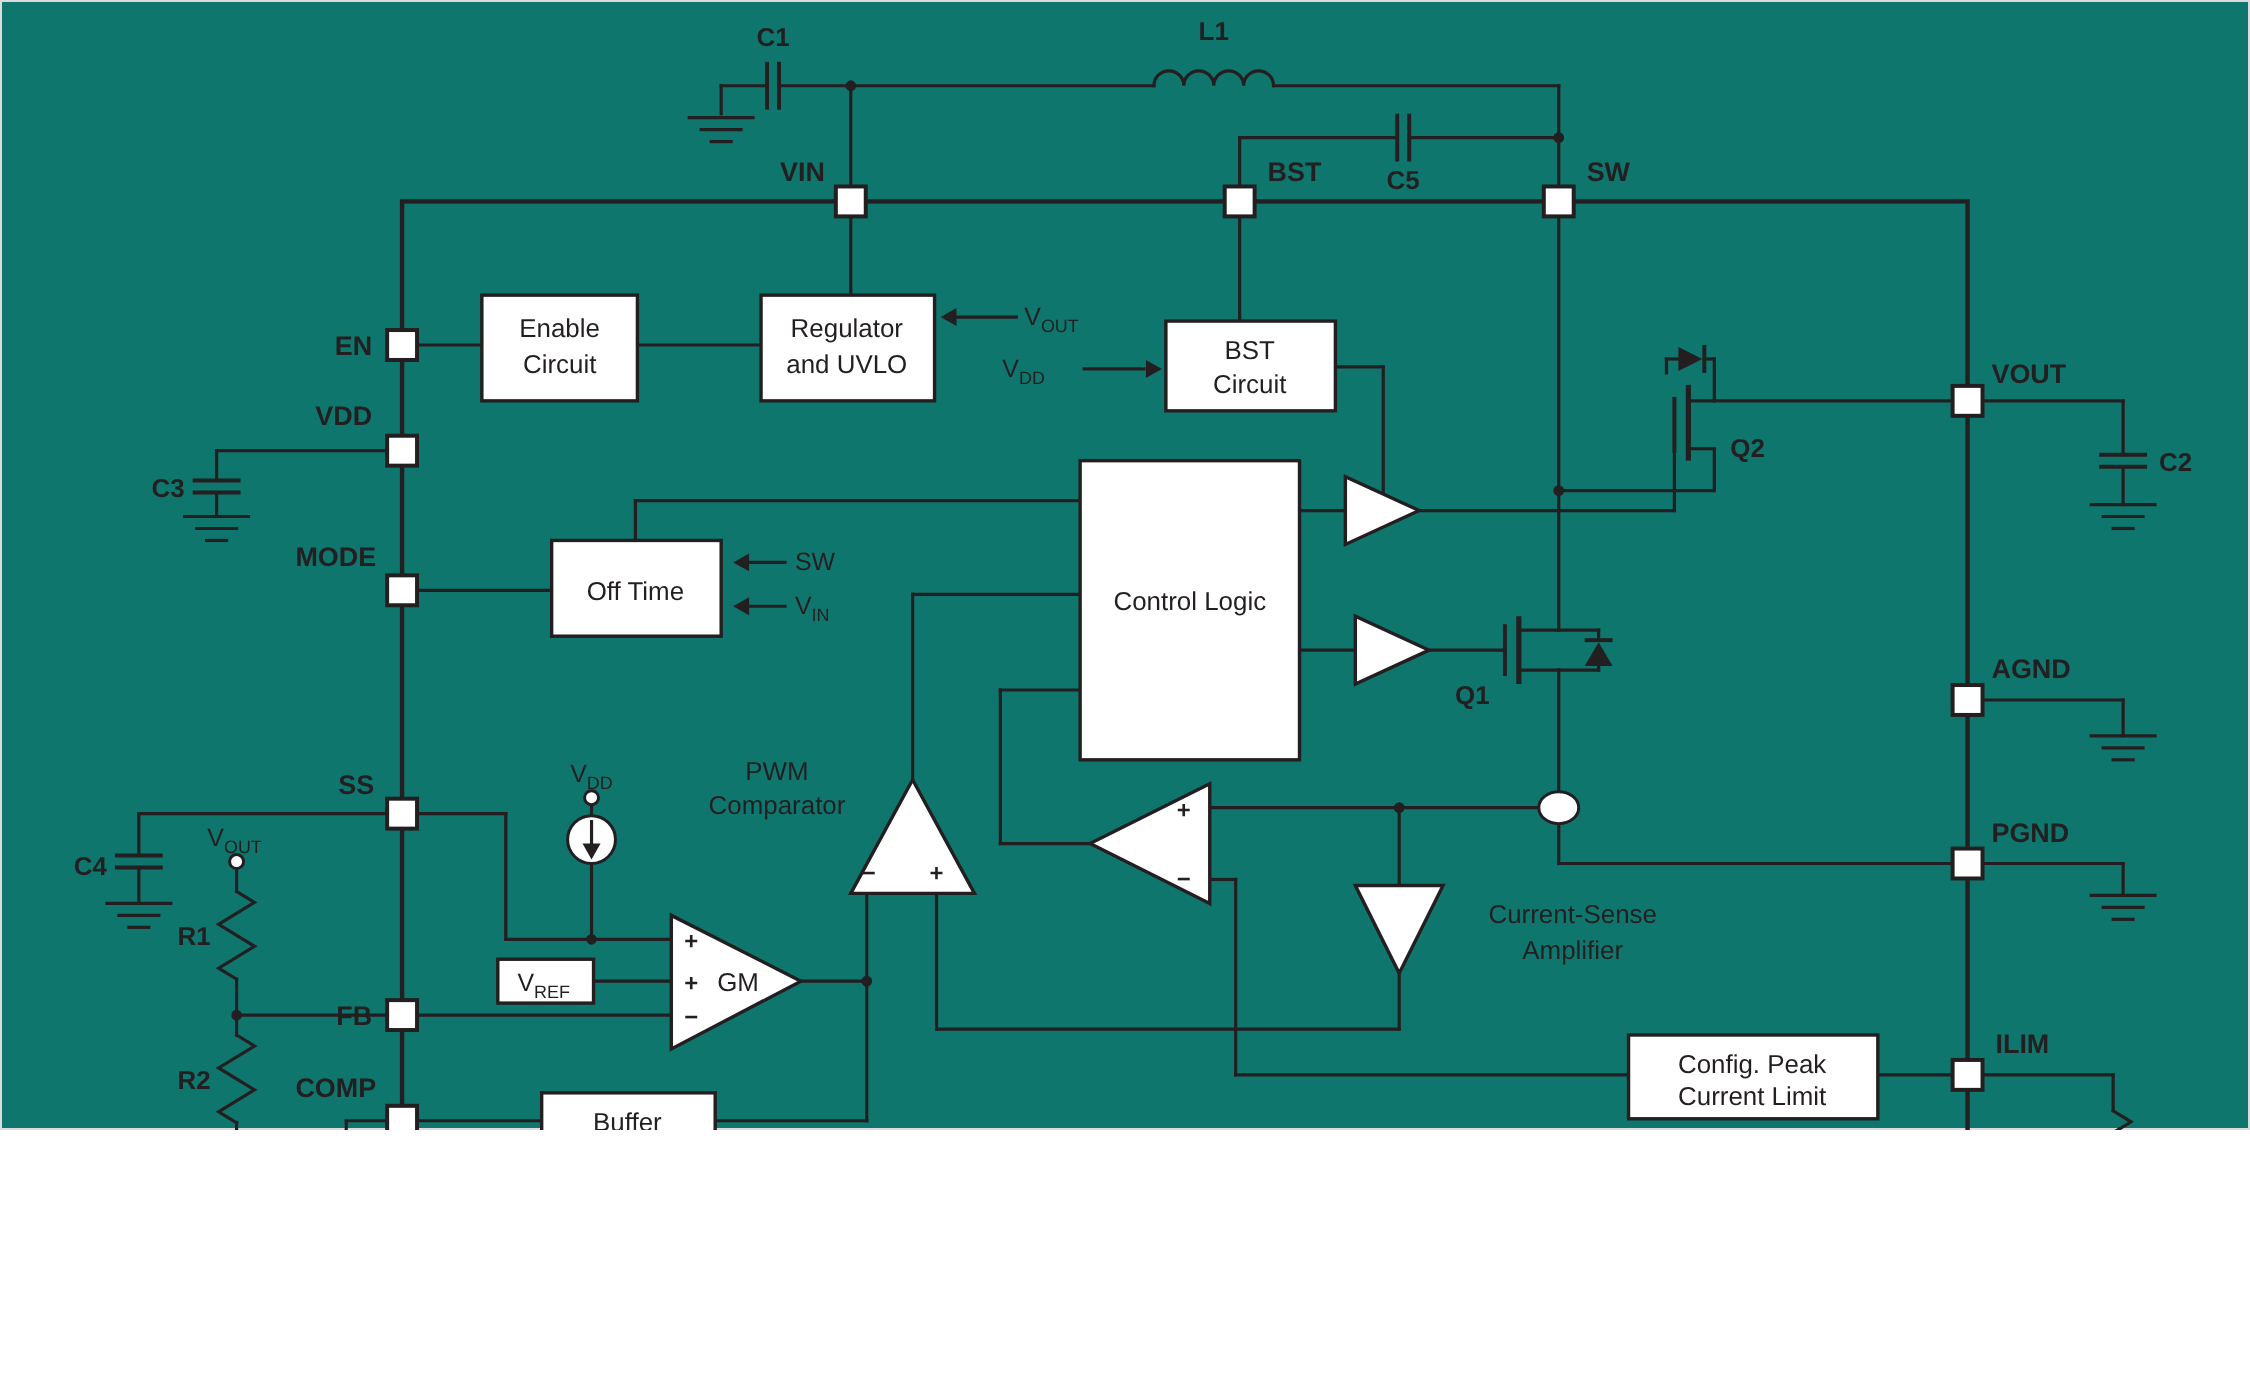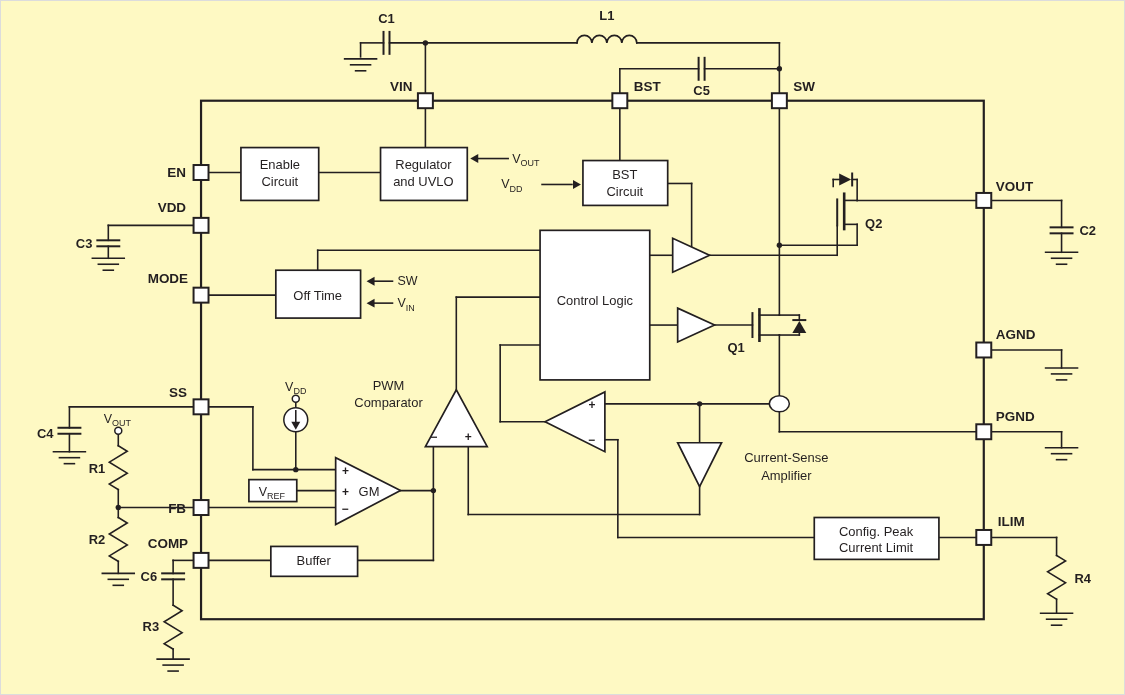--- a/index.html
+++ b/index.html
@@ -1,16 +1,16 @@
 <!DOCTYPE html>
 <html><head>
 <meta charset="utf-8">
 <style>
   html,body{margin:0;padding:0;background:#ffffff;}
-  .frame{width:1125px;height:695px;box-sizing:border-box;border:1px solid #dcdcdc;background:#fef9c3;}
+  .frame{width:1125px;height:565px;box-sizing:border-box;border:1px solid #dcdcdc;background:#0f766e;}
   svg{display:block;}
   svg text{font-family:"Liberation Sans","DejaVu Sans",sans-serif;fill:#231f20;}
   .w{stroke:#231f20;stroke-width:1.6;fill:none;stroke-linecap:square;}
   .w2{stroke:#231f20;stroke-width:2.2;fill:none;}
   .box{fill:#ffffff;stroke:#231f20;stroke-width:1.7;}
   .pin{fill:#ffffff;stroke:#231f20;stroke-width:2;}
   .tri{fill:#ffffff;stroke:#231f20;stroke-width:1.7;stroke-linejoin:miter;}
   .dark{fill:#231f20;stroke:none;}
   .bar{stroke:#231f20;stroke-width:2;fill:none;}
   .bar2{stroke:#231f20;stroke-width:2.6;fill:none;}

